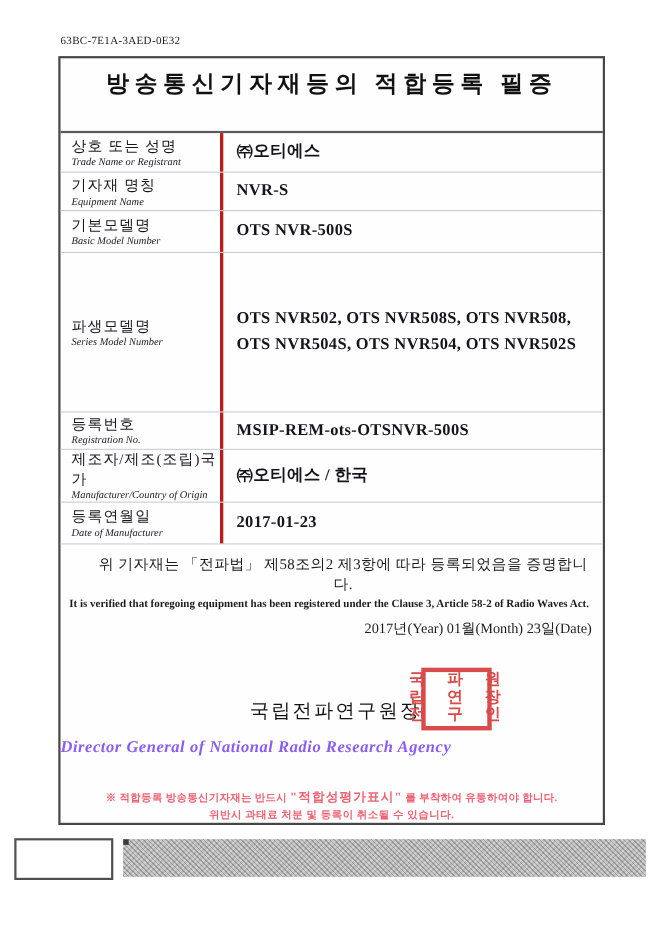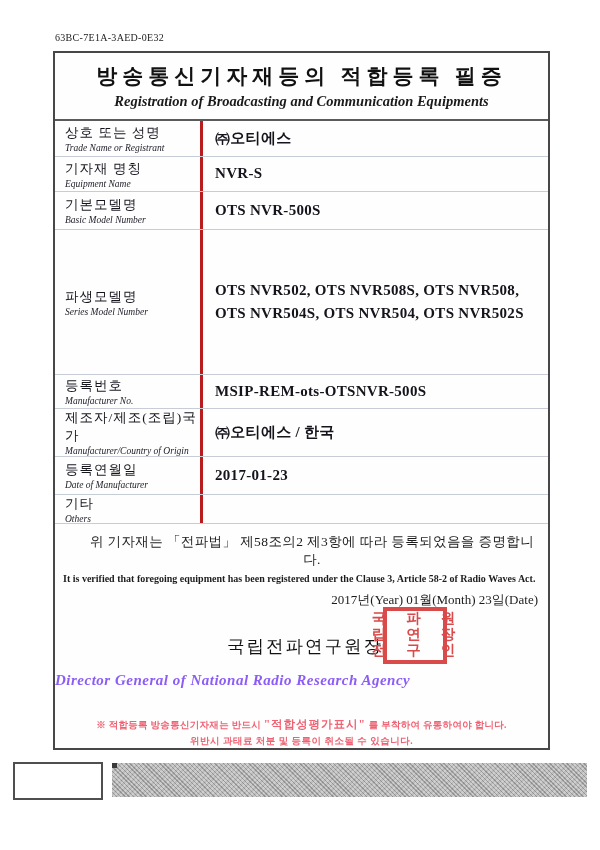--- a/index.html
+++ b/index.html
@@ -94,21 +94,20 @@
 </style>
 </head>
 <body>
 
 <div class="doc-code">63BC-7E1A-3AED-0E32</div>
 
 <div class="doc">
 
   <div class="header">
     <div class="title-ko">방송통신기자재등의 적합등록 필증</div>
-    <div class="title-en">Registration of Broadcasting and Communication Equipments</div>
   </div>
 
   <div class="cert-table">
 
     <div class="row r1">
       <div class="cell-label">
         <span class="label-ko">상호 또는 성명</span>
         <span class="label-en">Trade Name or Registrant</span>
       </div>
       <div class="cell-value">㈜오티에스</div>
@@ -134,48 +133,41 @@
       <div class="cell-label">
         <span class="label-ko">파생모델명</span>
         <span class="label-en">Series Model Number</span>
       </div>
       <div class="cell-value">OTS NVR502, OTS NVR508S, OTS NVR508, OTS NVR504S, OTS NVR504, OTS NVR502S</div>
     </div>
 
     <div class="row r5">
       <div class="cell-label">
         <span class="label-ko">등록번호</span>
-        <span class="label-en">Manufacturer No.</span>
+        <span class="label-en">Registration No.</span>
       </div>
       <div class="cell-value">MSIP-REM-ots-OTSNVR-500S</div>
     </div>
 
     <div class="row r6">
       <div class="cell-label">
         <span class="label-ko">제조자/제조(조립)국가</span>
         <span class="label-en">Manufacturer/Country of Origin</span>
       </div>
       <div class="cell-value">㈜오티에스 / 한국</div>
     </div>
 
     <div class="row r7">
       <div class="cell-label">
         <span class="label-ko">등록연월일</span>
         <span class="label-en">Date of Manufacturer</span>
       </div>
       <div class="cell-value">2017-01-23</div>
     </div>
 
-    <div class="row r8">
-      <div class="cell-label">
-        <span class="label-ko">기타</span>
-        <span class="label-en">Others</span>
-      </div>
-      <div class="cell-value"></div>
-    </div>
 
   </div>
 
   <div class="statement">
     <div class="stmt-ko">위 기자재는 「전파법」 제58조의2 제3항에 따라 등록되었음을 증명합니다.</div>
     <div class="stmt-en">It is verified that foregoing equipment has been registered under the Clause 3, Article 58-2 of Radio Waves Act.</div>
   </div>
 
   <div class="date-line">2017년(Year)  01월(Month) 23일(Date)</div>
 

